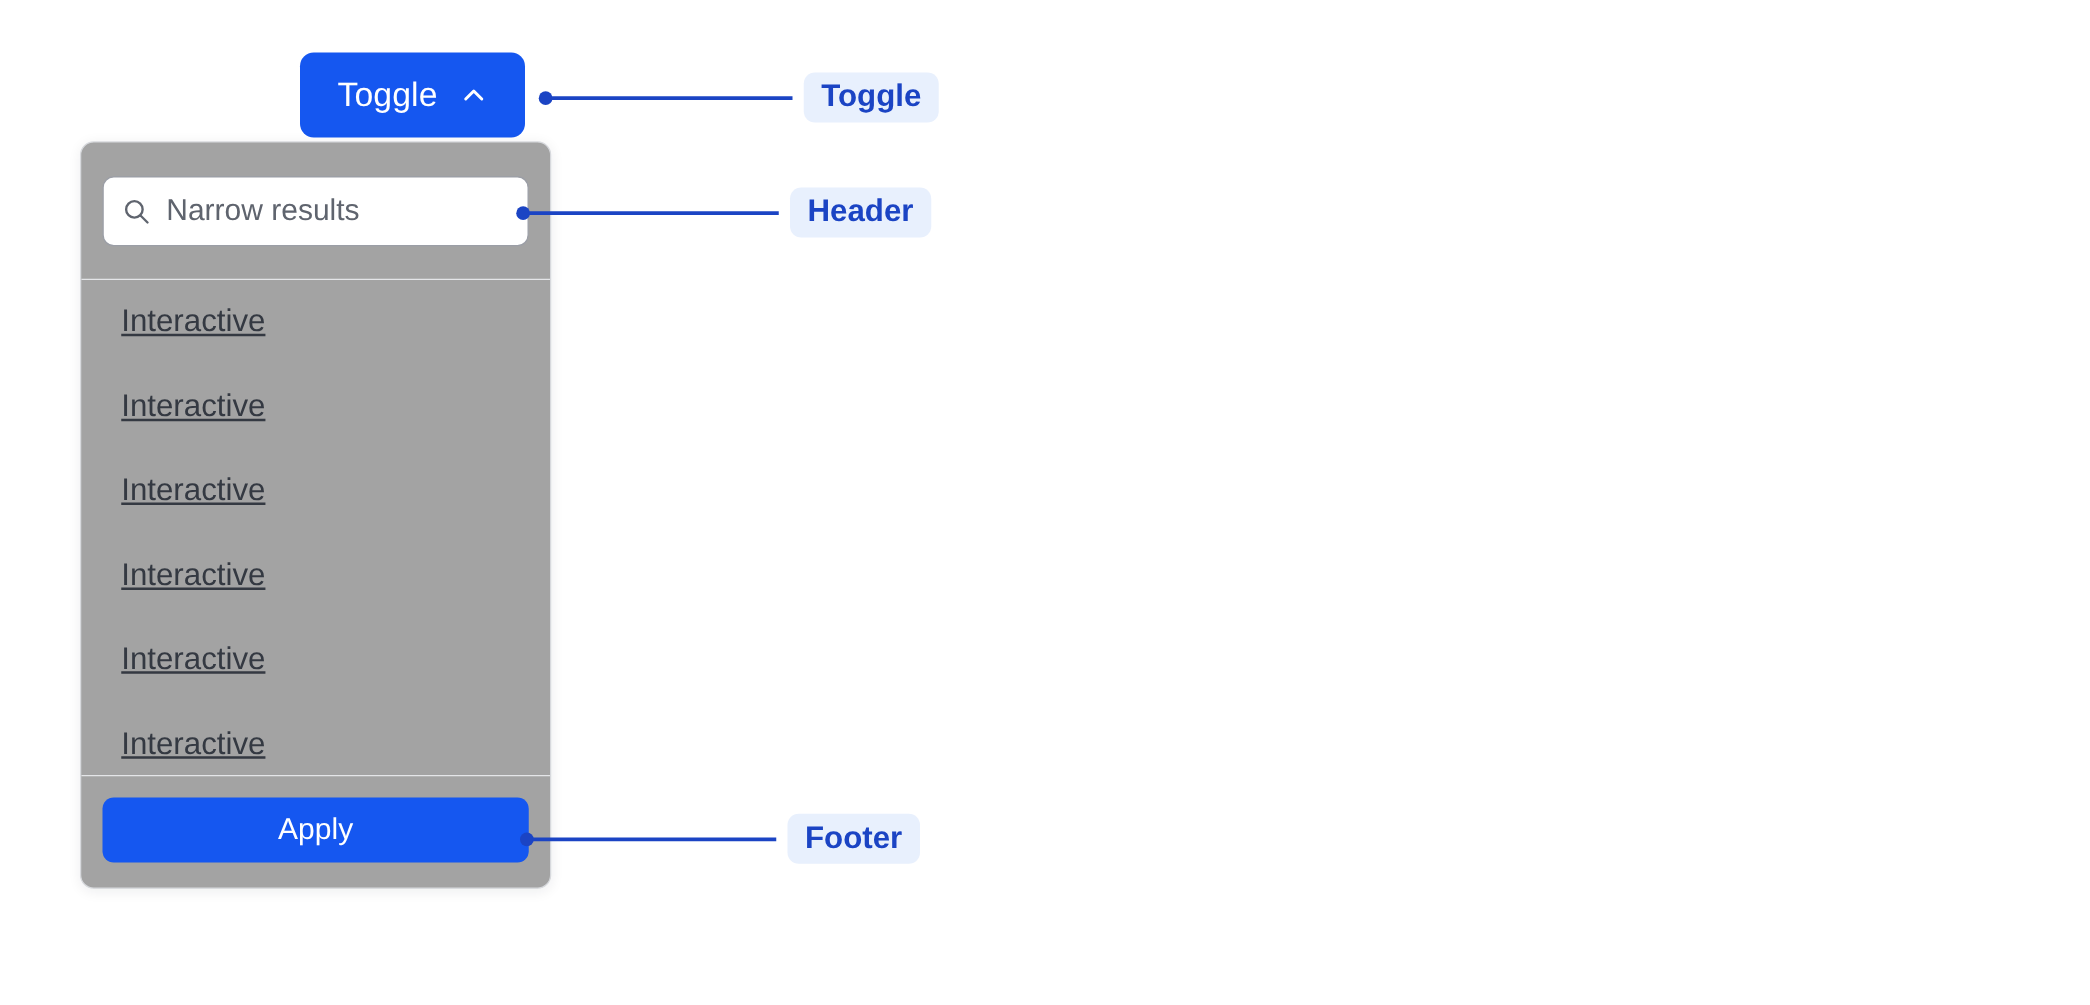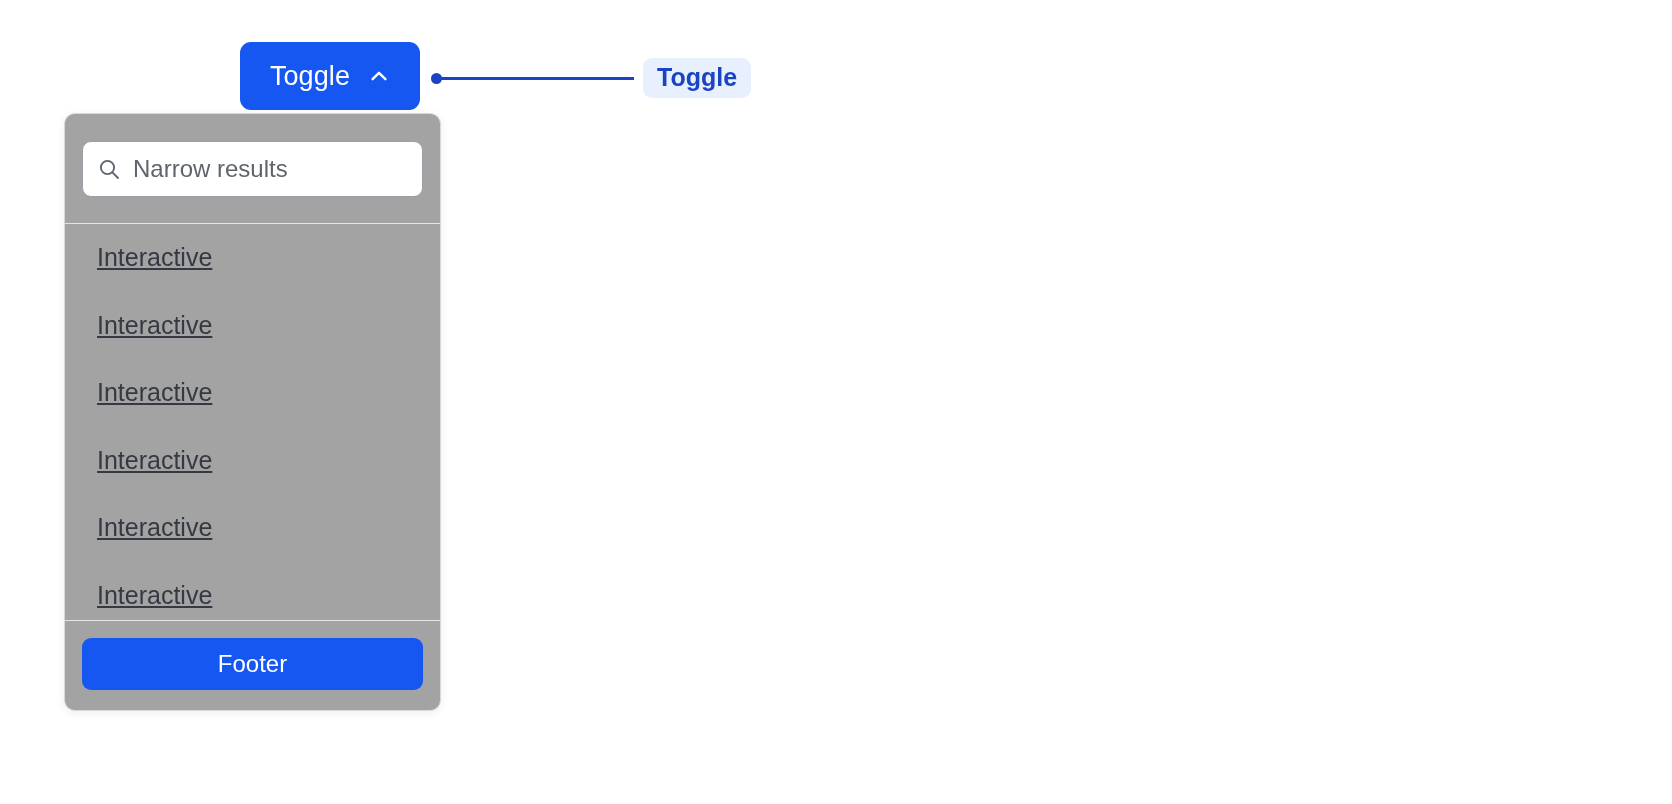--- a/index.html
+++ b/index.html
@@ -221,27 +221,37 @@
     <ul class="panel-list">
       <li class="list-item">Interactive</li>
       <li class="list-item">Interactive</li>
       <li class="list-item">Interactive</li>
       <li class="list-item">Interactive</li>
       <li class="list-item">Interactive</li>
       <li class="list-item">Interactive</li>
     </ul>
 
     <div class="panel-footer">
-      <button class="apply-button">Footer</button>
+      <button class="apply-button">Apply</button>
     </div>
 
   </div>
 
   <div class="annotation" style="left:431px; top:58px;">
     <span class="anno-dot"></span>
     <span class="anno-line" style="width:193px;"></span>
     <span class="anno-badge">Toggle</span>
   </div>
 
-
-
+  <div class="annotation" style="left:413px; top:150px;">
+    <span class="anno-dot"></span>
+    <span class="anno-line" style="width:200px;"></span>
+    <span class="anno-badge">Header</span>
+  </div>
+
+
+  <div class="annotation" style="left:416px; top:651px;">
+    <span class="anno-dot"></span>
+    <span class="anno-line" style="width:195px;"></span>
+    <span class="anno-badge">Footer</span>
+  </div>
 
 </div>
 
 </body></html>

